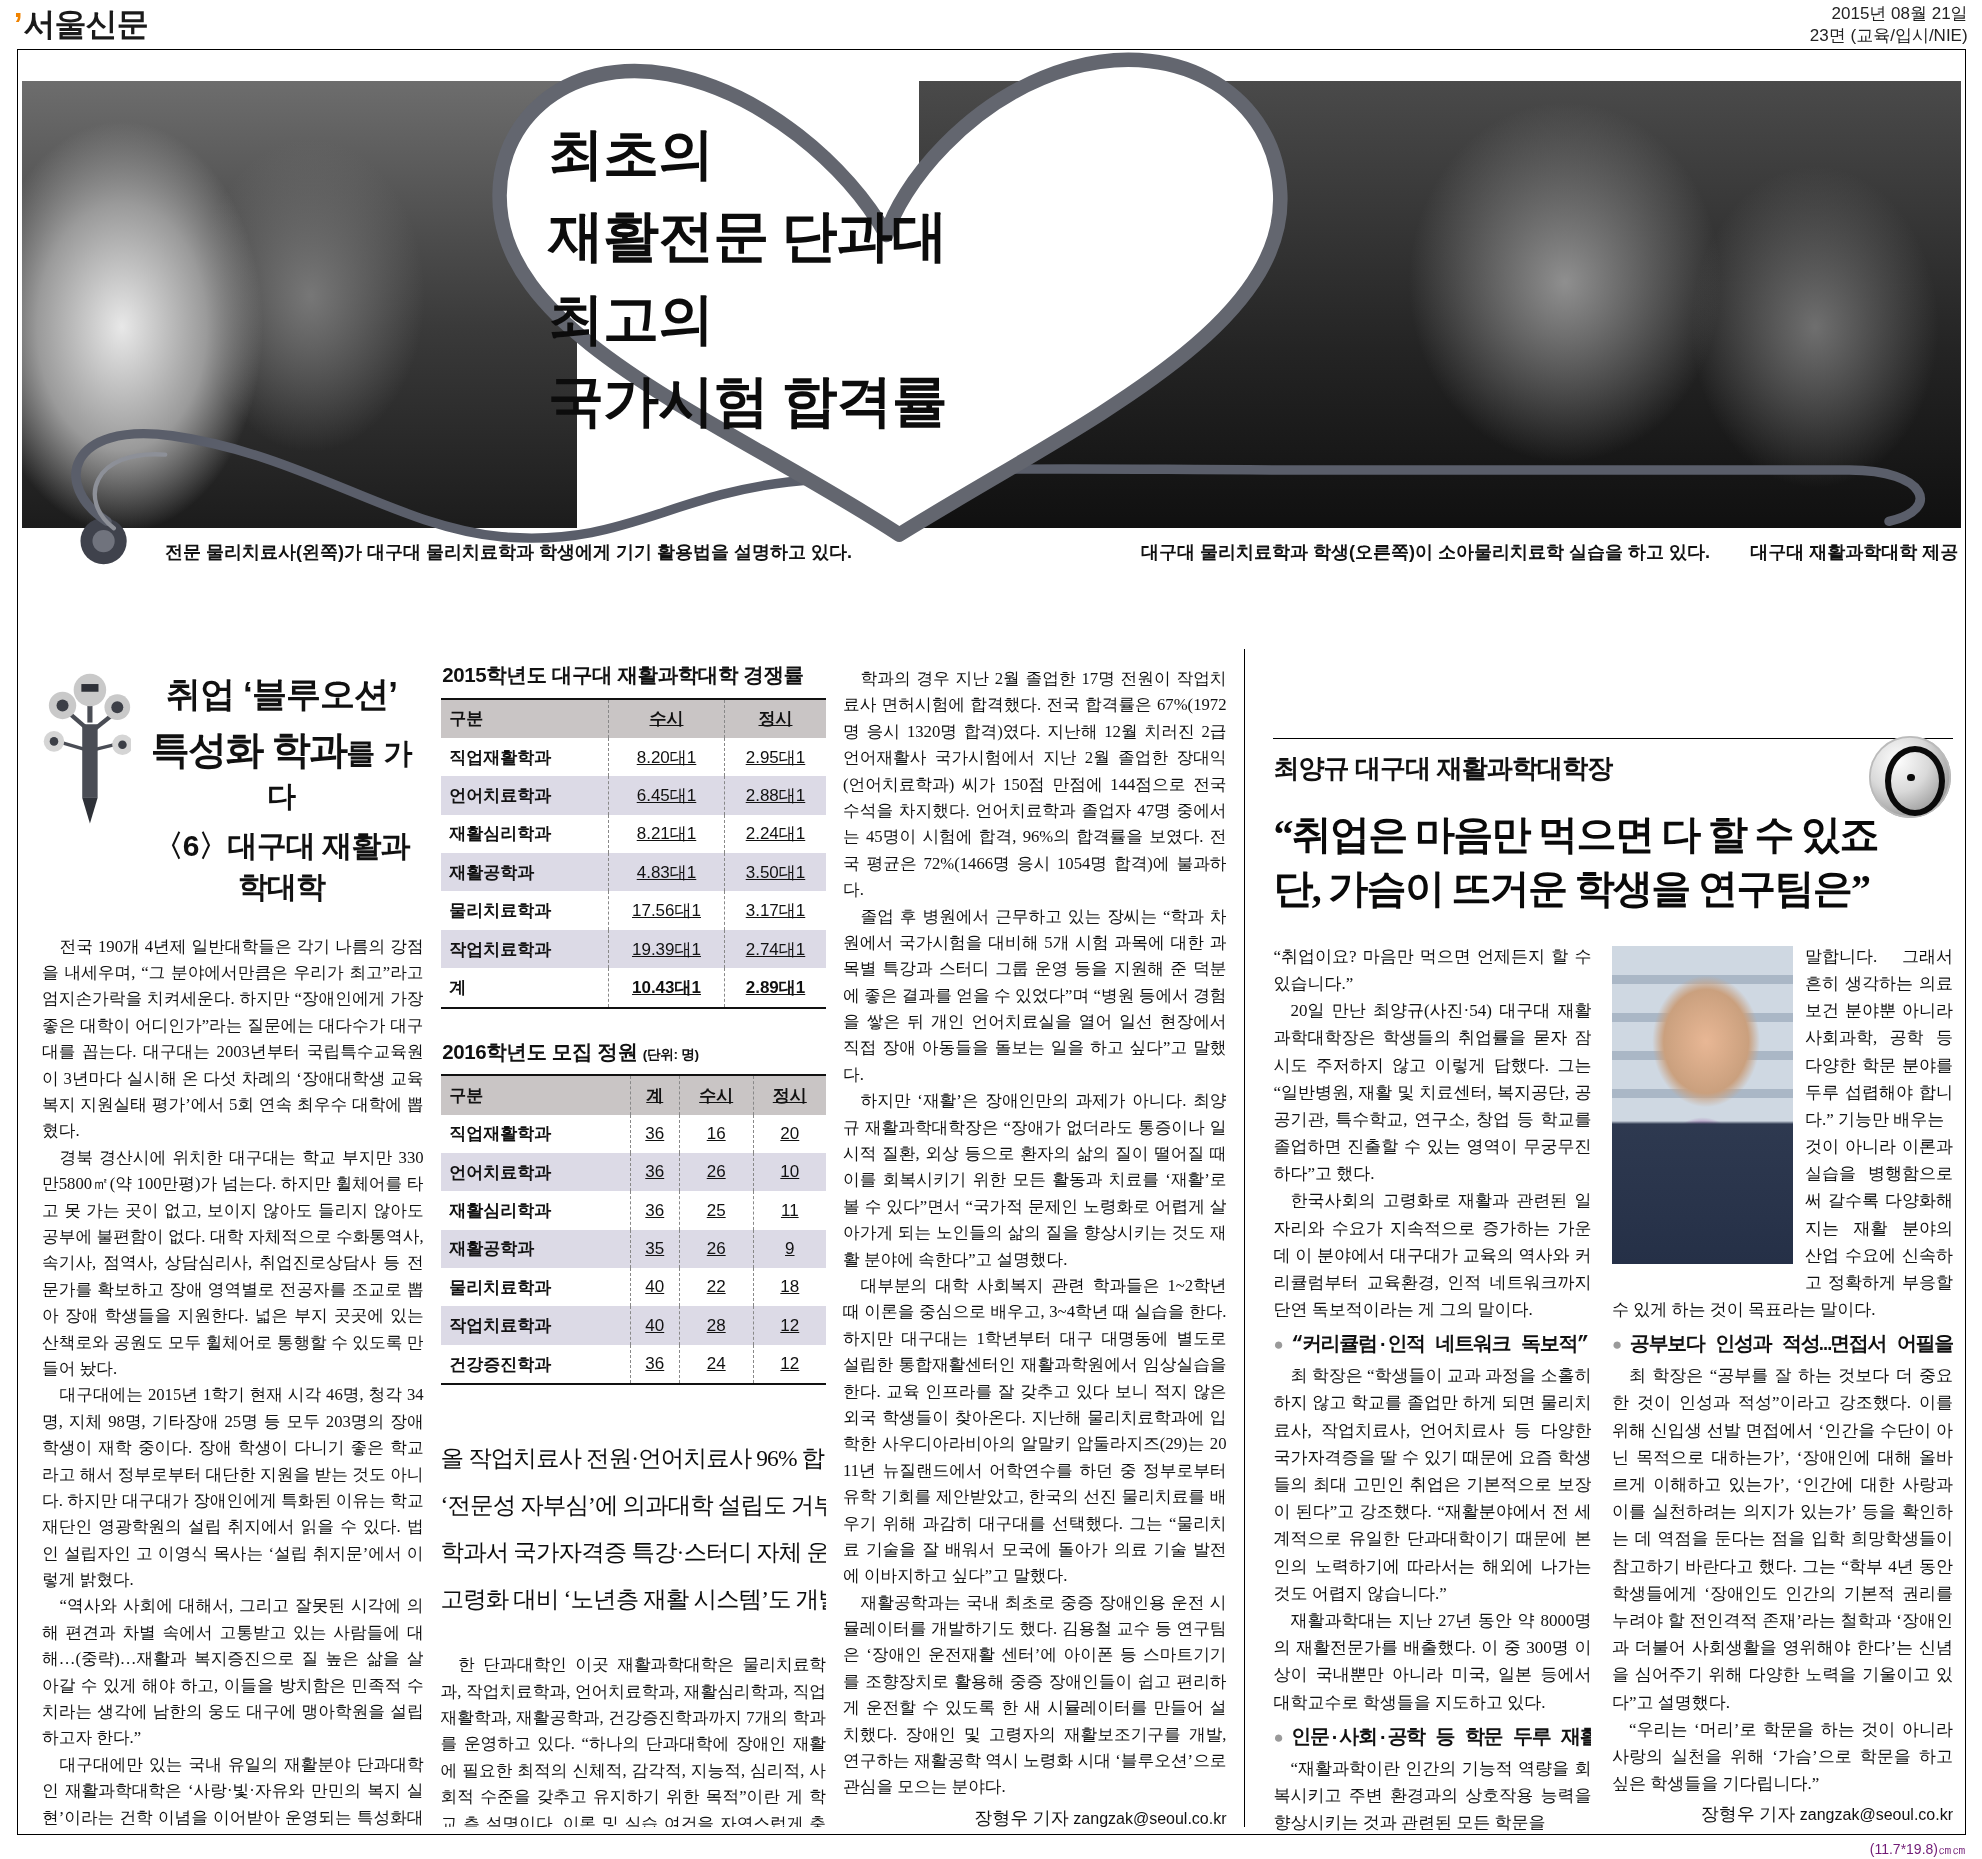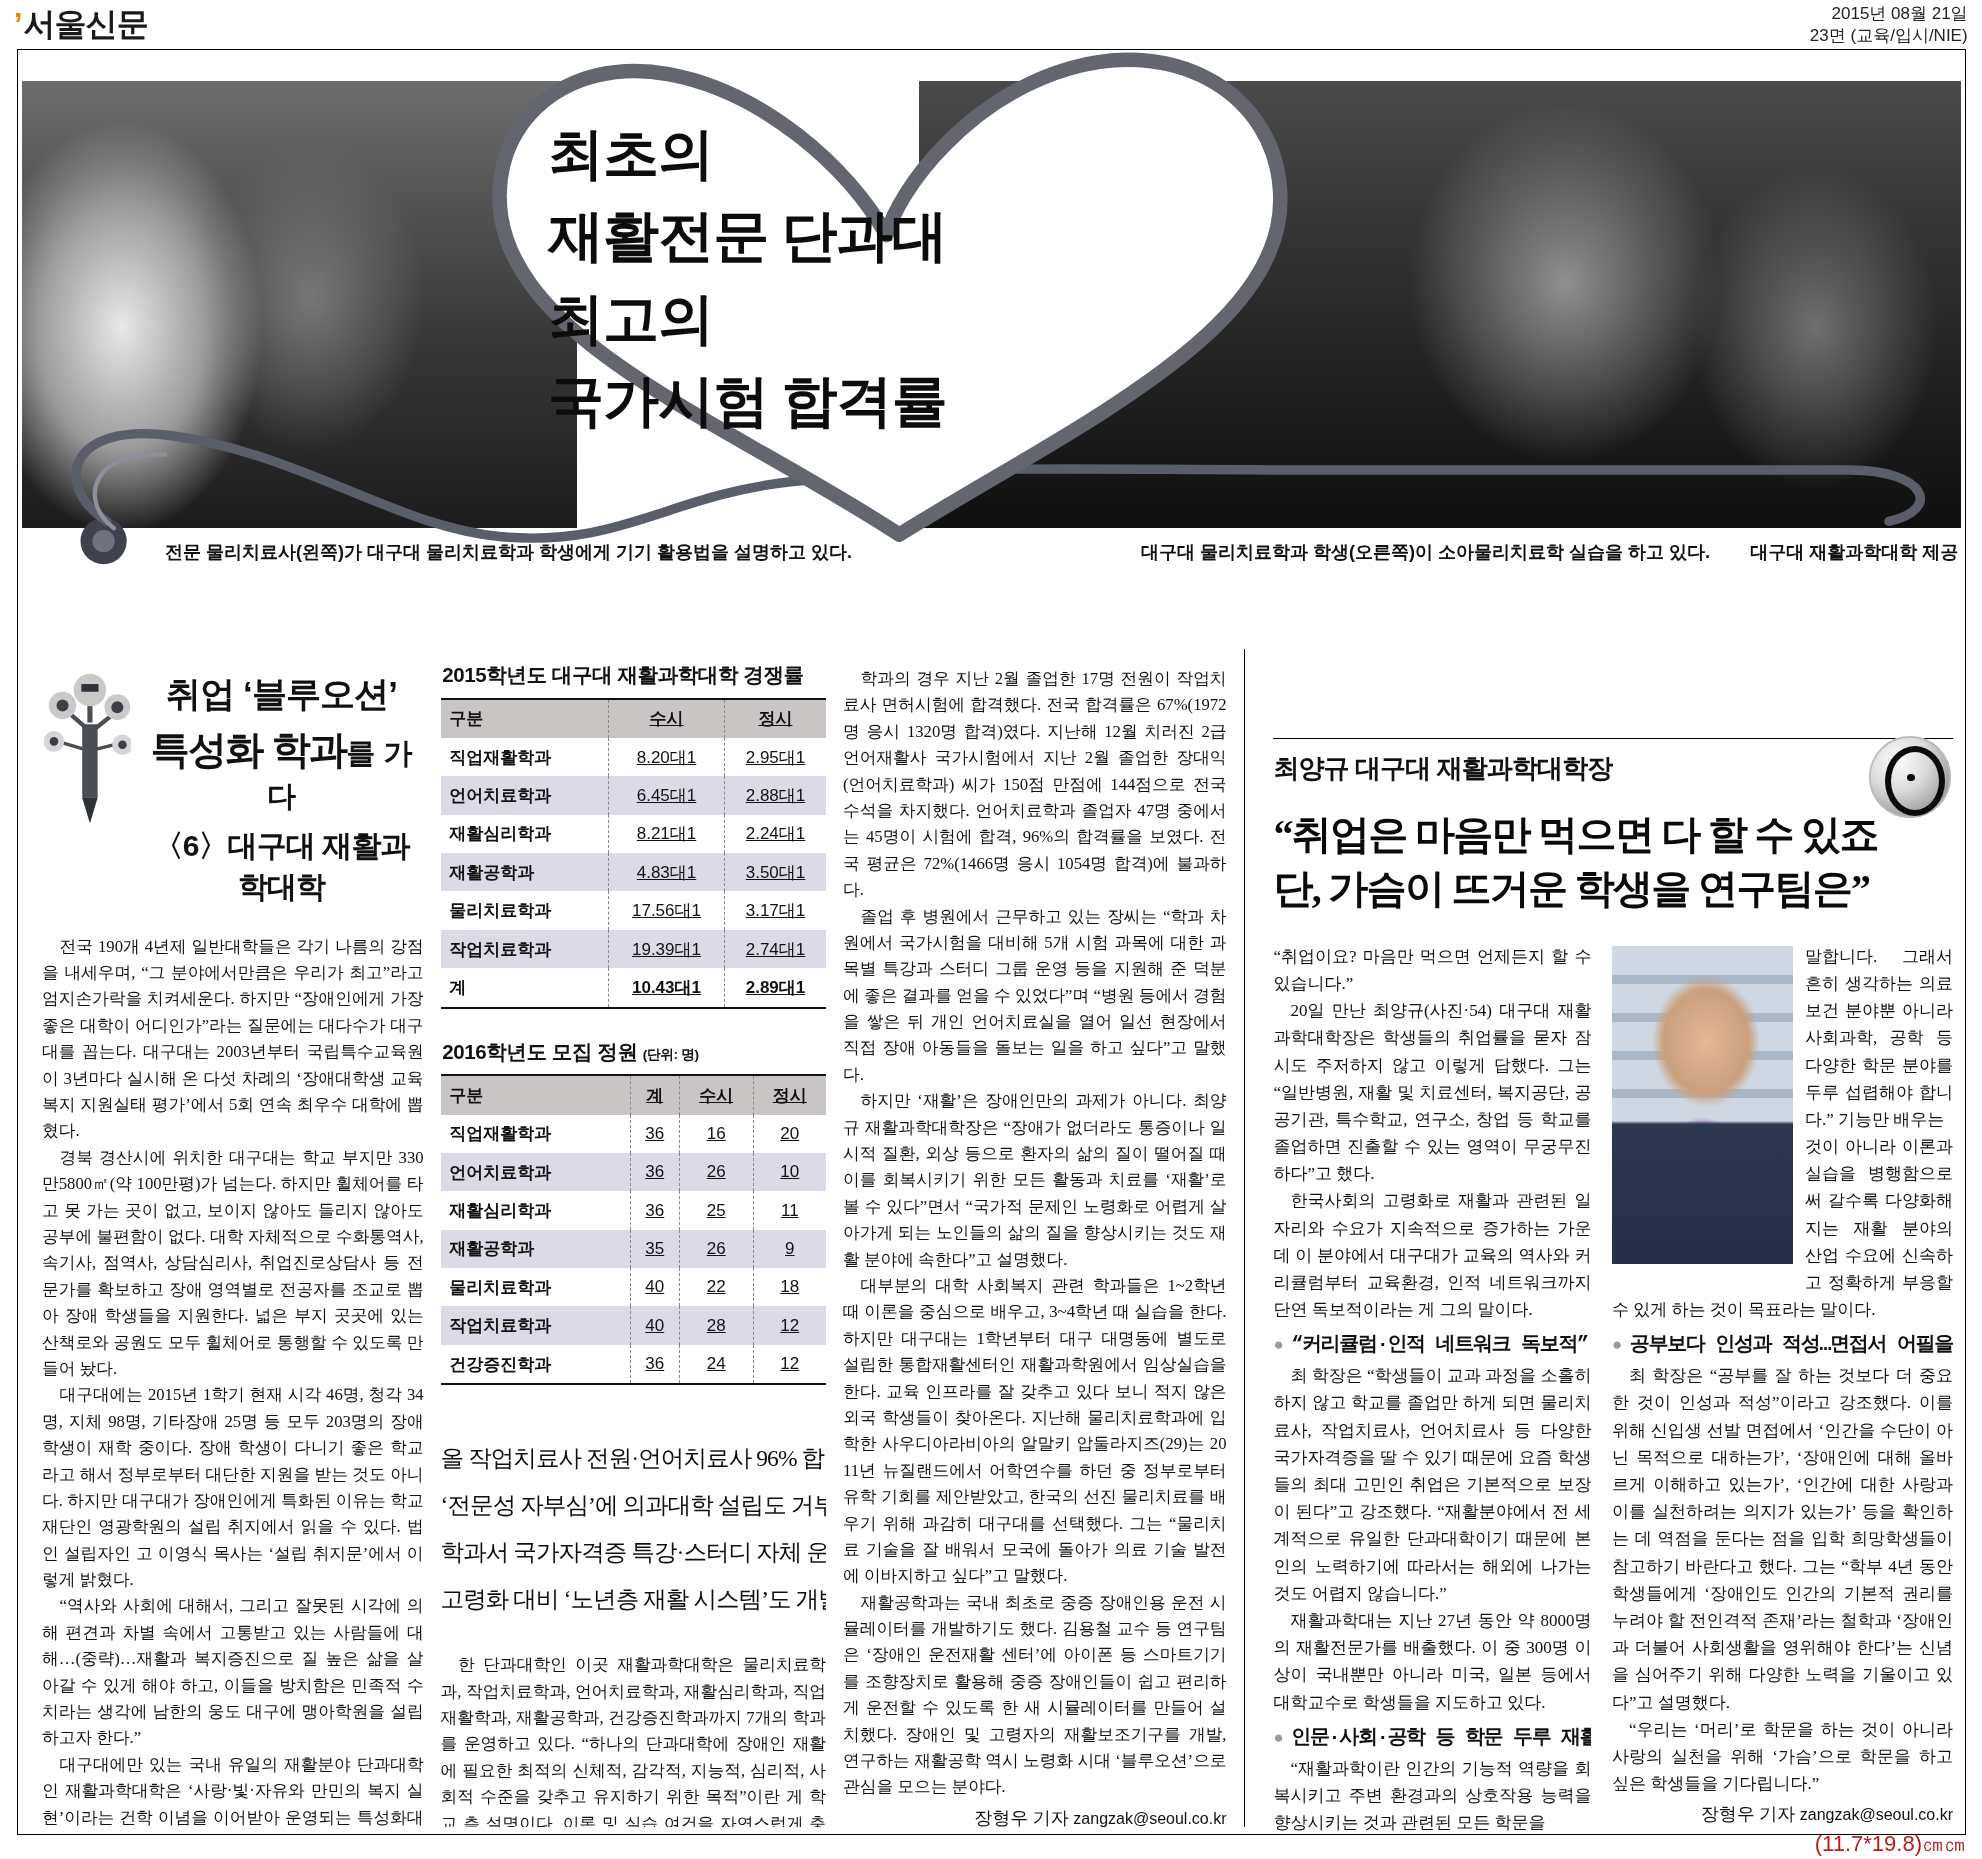--- a/index.html
+++ b/index.html
@@ -8,21 +8,21 @@
   
   .masthead{position:absolute;top:0;left:0;right:0;height:48px;}
   .logo{position:absolute;left:13.7px;top:3.4px;font-family:"Liberation Sans","DejaVu Sans",sans-serif;
         font-weight:900;font-size:32px;letter-spacing:-0.9px;color:#1a1a1a;}
   .logo .mark{color:#f08300;font-weight:900;margin-right:1.7px;}
   .dateblock{position:absolute;right:15.4px;top:3.4px;text-align:right;
         font-family:"Liberation Sans","DejaVu Sans",sans-serif;font-size:17px;line-height:1.25;color:#222;}
   
   .paper{position:absolute;top:49px;left:17px;right:17px;bottom:24px;background:#fff;
          border-top:1.7px solid #000;border-bottom:1.7px solid #000;border-left:0.9px solid #000;border-right:0.9px solid #000;}
-  .dim-note{position:absolute;right:17px;bottom:0px;font-family:"Liberation Sans",sans-serif;font-size:22px;color:#b91c1c;}
+  .dim-note{position:absolute;right:17px;bottom:0px;font-family:"Liberation Sans",sans-serif;font-size:14px;color:#701a75;}
   
   .strip{position:absolute;top:0;left:0;right:0;height:522px;}
   .photo{position:absolute;top:31px;height:447px;background:#222;}
   .photo.left{left:4.3px;width:555px;
      background:
        radial-gradient(188px 274px at 18% 55%, #e8e8e8 0%, #9a9a9a 45%, rgba(40,40,40,0) 75%),
        radial-gradient(163px 223px at 52% 48%, #777 0%, rgba(40,40,40,0) 70%),
        linear-gradient(180deg,#6d6d6d 0%,#3a3a3a 55%,#1c1c1c 100%);}
   .photo.right{left:901px;right:4.3px;
      background:

